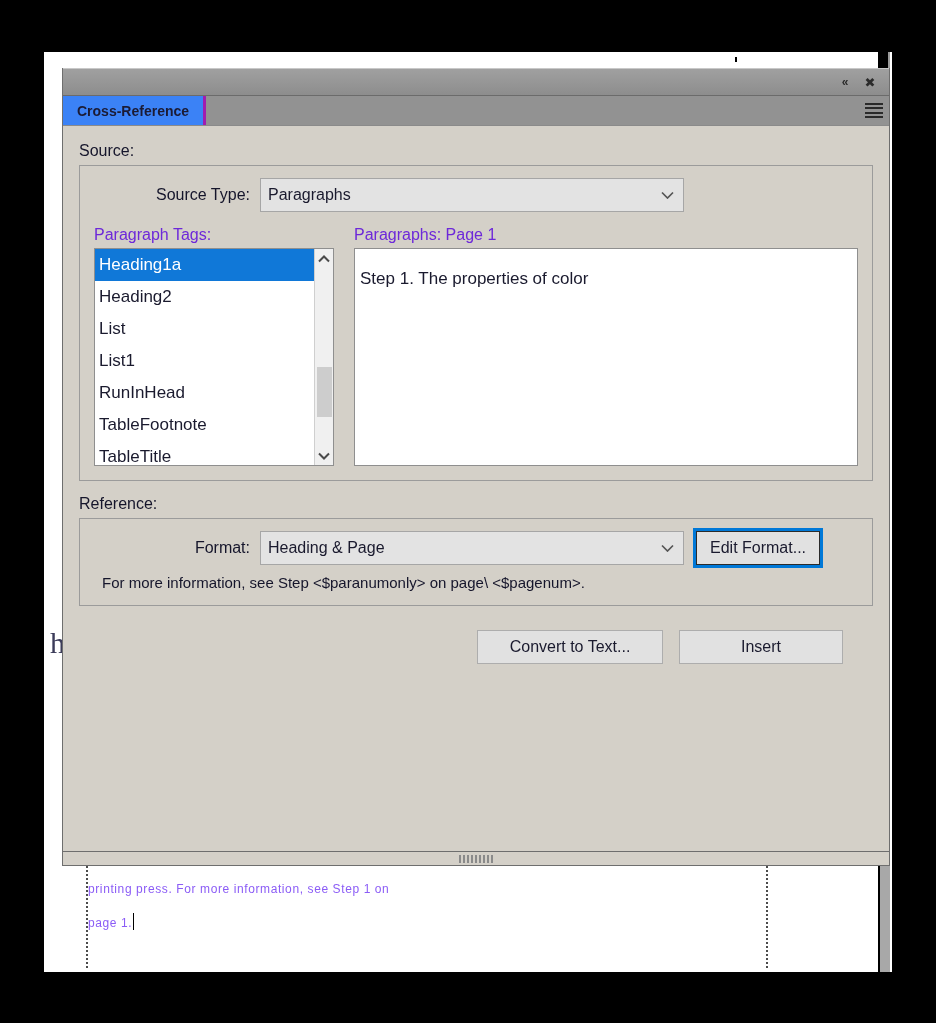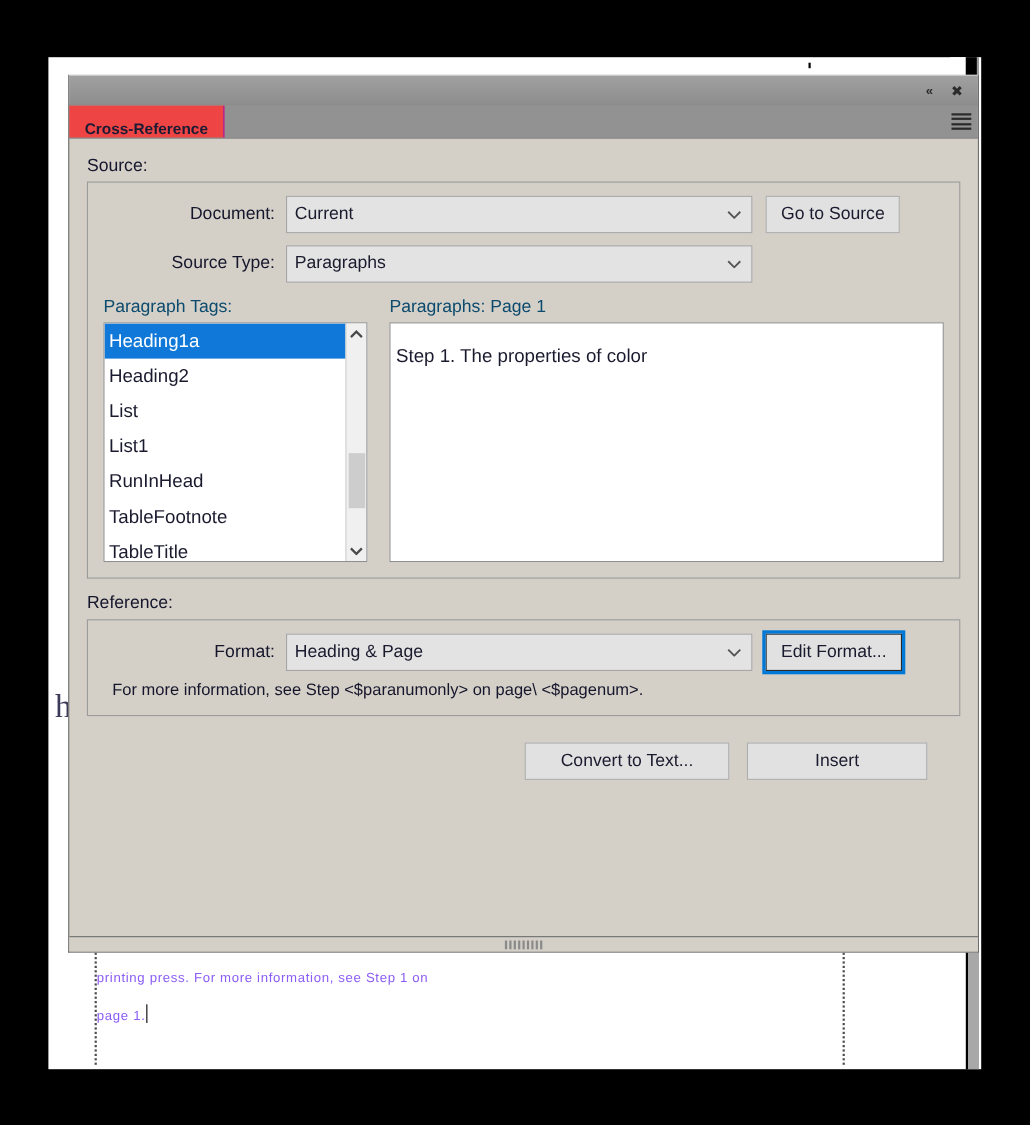--- a/index.html
+++ b/index.html
@@ -115,26 +115,26 @@
 
   
   #tabstrip {
     position: relative;
     height: 30px;
     background: #929292;
     border-bottom: 1px solid #8a8a8a;
     display: flex; align-items: stretch;
   }
   #tab-xref {
-    background: #ef4444;
+    background: #3b82f6;
     padding: 0 14px;
-    display: flex; align-items: flex-end;
+    display: flex; align-items: center;
     font-size: 14px; font-weight: bold;
     color: #1b1b34;
-    border-right: 1px solid #a21caf;
+    border-right: 3px solid #a21caf;
     cursor: pointer;
   }
   #panel-menu-icon {
     position: absolute; right: 6px; top: 7px;
     width: 18px; height: 15px;
     display: flex; flex-direction: column; justify-content: space-between;
     cursor: pointer;
   }
   #panel-menu-icon i {
     display: block; height: 2px; background: #2a2a2a;
@@ -198,21 +198,21 @@
     outline-offset: 0px;
     background: #e1e1e1;
     text-align: right;
   }
 
   
   #lists-area { display: flex; margin-top: 4px; }
   #tags-col { width: 244px; }
   #paras-col { flex: 1; margin-left: 16px; }
 
-  .list-caption { font-size: 16px; color: #0c4a6e; margin-bottom: 4px; }
+  .list-caption { font-size: 16px; color: #6d28d9; margin-bottom: 4px; }
 
   .listbox {
     position: relative;
     background: #ffffff;
     border: 1px solid #8f8f8f;
     height: 218px;
     overflow: hidden;
   }
 
   #tags-listbox { width: 240px; }
@@ -332,34 +332,20 @@
           <i></i>
       </div>
     </div>
 
     <div id="panel-body">
 
       <div class="section-label">Source:</div>
 
       <div class="groupbox" id="source-group">
 
-        <div class="field-row">
-          <div class="field-label">Document:</div>
-          <div class="combo" id="document-combo">
-            <span>Current</span>
-            <span class="chev">
-              <svg viewBox="0 0 13 8" width="13" height="8">
-                <path d="M1 1.5 L6.5 7 L12 1.5" fill="none" stroke="#555" stroke-width="1.7"></path>
-              </svg>
-            </span>
-          </div>
-          <div class="btn" id="go-to-source-button">
-            <span>Go to Source</span>
-          </div>
-        </div>
 
         <div class="field-row" style="margin-bottom:14px;">
           <div class="field-label">Source Type:</div>
           <div class="combo" id="source-type-combo">
             <span>Paragraphs</span>
             <span class="chev">
               <svg viewBox="0 0 13 8" width="13" height="8">
                 <path d="M1 1.5 L6.5 7 L12 1.5" fill="none" stroke="#555" stroke-width="1.7"></path>
               </svg>
             </span>

